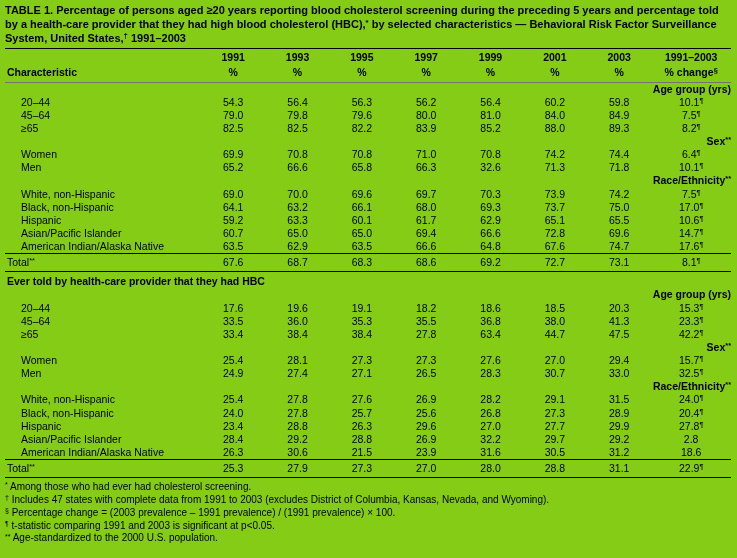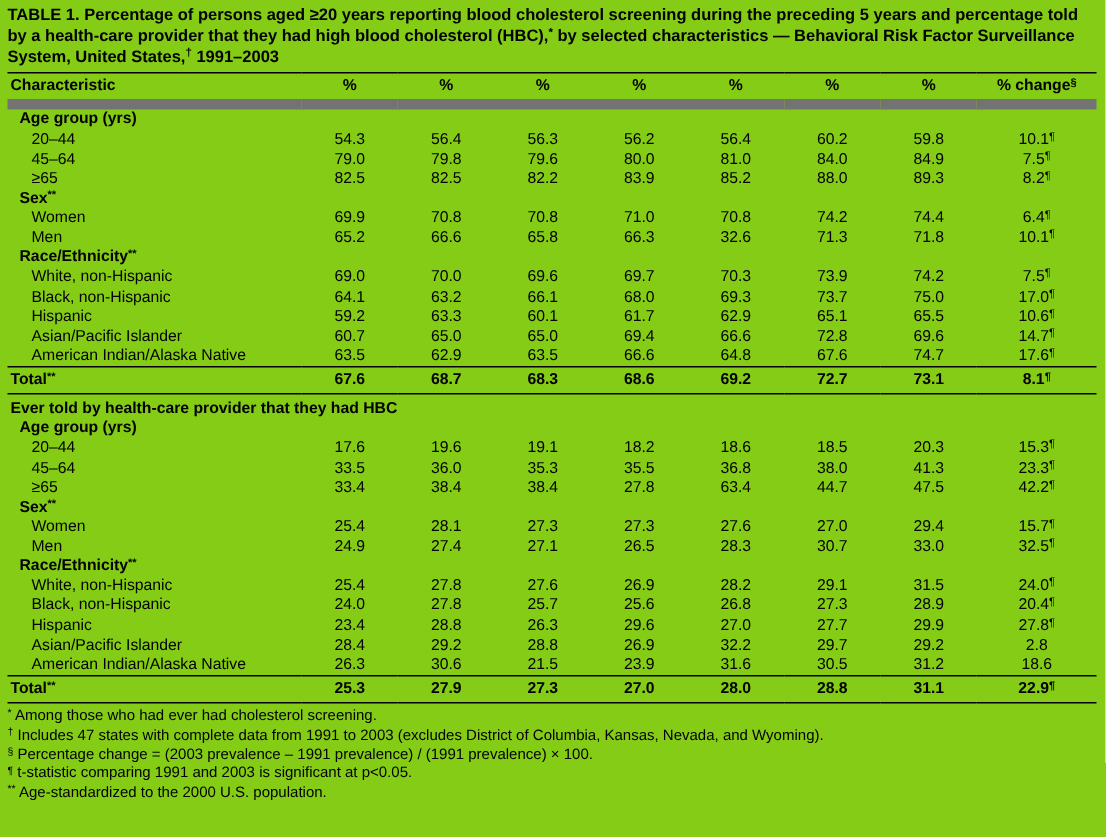--- a/index.html
+++ b/index.html
@@ -15,28 +15,28 @@
   table.data-table {
     width: 100%; border-collapse: collapse; table-layout: fixed;
     font-size: 10.5px; line-height: 1.25; border-top: 1px solid #000;
   }
   col.col-char { width: 192px; }
   col.col-year { width: 63px; }
   col.col-change { width: 78px; }
   thead th { font-weight: bold; padding: 2px 0 0 0; vertical-align: bottom; }
   th.char-col { text-align: left; padding-left: 2px; }
   th.num-col { text-align: center; }
-  tr.unit-row th { border-bottom: 7px solid #737373; padding-bottom: 2px; }
+  tr.unit-row th { border-bottom: 1px solid #737373; padding-bottom: 2px; }
   tbody td { padding: 0; vertical-align: bottom; overflow: hidden; white-space: nowrap; }
   td.section-head { font-weight: bold; padding-top: 3px; padding-left: 2px; }
-  td.group-head { font-weight: bold; padding-left: 8px; }
+  td.group-head { font-weight: bold; padding-left: 8px; text-align: right; }
   td.row-label { padding-left: 16px; }
   td.val { text-align: center; }
   tr.total-row td {
-    font-weight: bold; border-top: 1px solid #000; border-bottom: 1px solid #000;
+    font-weight: normal; border-top: 1px solid #000; border-bottom: 1px solid #000;
     padding-top: 2px; padding-bottom: 2px;
   }
   tr.total-row td.total-label { padding-left: 2px; }
   .footnotes { margin-top: 3px; font-size: 10px; line-height: 1.28; }
   .footnote { margin: 0; }
 </style>
 </head>
 <body>
 
 <div class="page">
@@ -48,20 +48,31 @@
       <col class="col-year">
         <col class="col-year">
         <col class="col-year">
         <col class="col-year">
       <col class="col-year">
         <col class="col-year">
         <col class="col-year">
       <col class="col-change">
     </colgroup>
     <thead id="table-head">
+        <tr class="year-row">
+          <th class="char-col"></th>
+          <th class="num-col">1991</th>
+          <th class="num-col">1993</th>
+          <th class="num-col">1995</th>
+          <th class="num-col">1997</th>
+          <th class="num-col">1999</th>
+          <th class="num-col">2001</th>
+          <th class="num-col">2003</th>
+          <th class="num-col">1991–2003</th>
+        </tr>
         <tr class="unit-row">
           <th class="char-col">Characteristic</th>
           <th class="num-col">%</th>
           <th class="num-col">%</th>
           <th class="num-col">%</th>
           <th class="num-col">%</th>
           <th class="num-col">%</th>
           <th class="num-col">%</th>
           <th class="num-col">%</th>
           <th class="num-col">% change<sup>§</sup></th>

